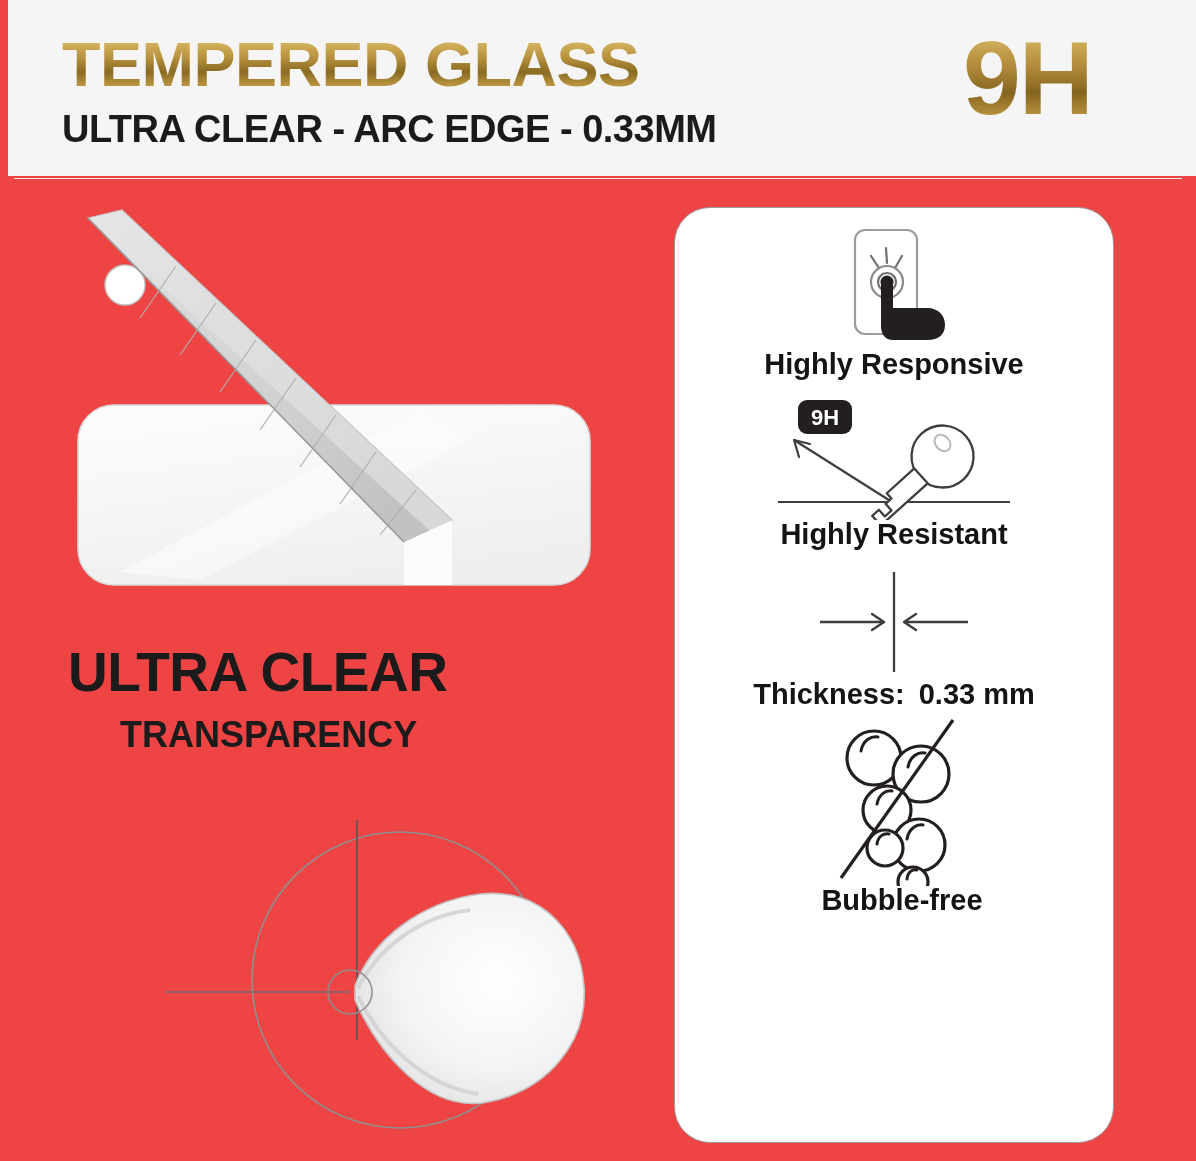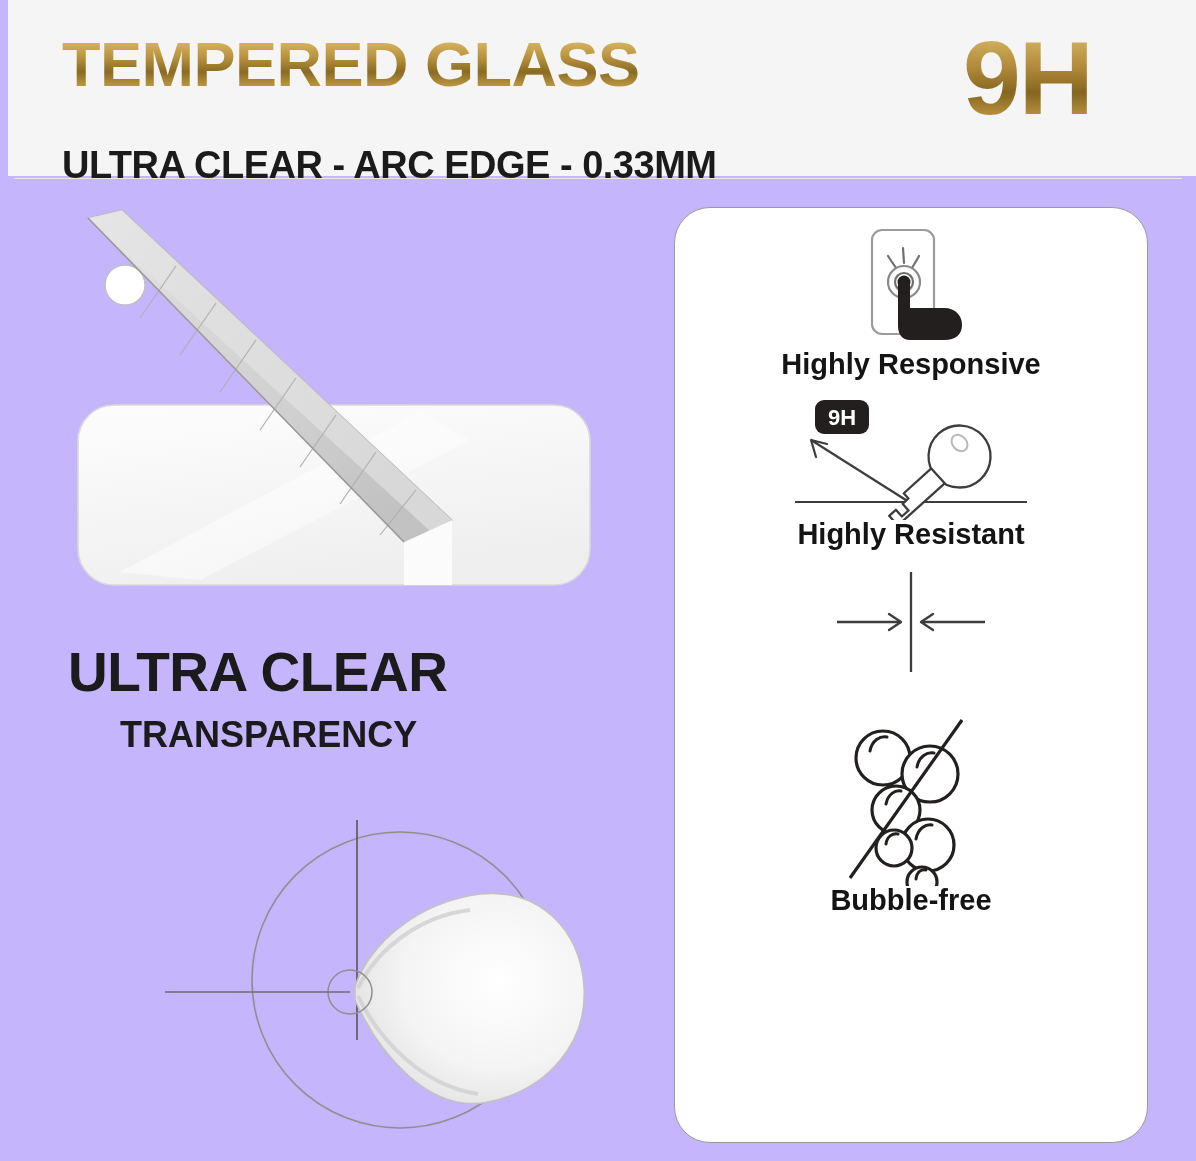--- a/index.html
+++ b/index.html
@@ -7,21 +7,21 @@
     padding: 0;
     background: #ffffff;
   }
   body {
     font-family: "Liberation Sans", sans-serif;
   }
   #page {
     position: relative;
     width: 1196px;
     height: 1161px;
-    background: #c4b5fd;
+    background: #ef4444;
     overflow: hidden;
   }
 
   
   #header-band {
     position: absolute;
     left: 8px;
     top: 0px;
     width: 1188px;
     height: 176px;
@@ -60,21 +60,20 @@
   #brand-subtitle {
     position: absolute;
     left: 62px;
     top: 110px;
     font-size: 38px;
     font-weight: bold;
     letter-spacing: -0.5px;
     color: #1b1b1b;
     line-height: 1;
     white-space: nowrap;
-    margin-top: 36px;
   }
   #hardness-badge {
     position: absolute;
     left: 963px;
     top: 26px;
     font-size: 104px;
     font-weight: bold;
     line-height: 1;
     letter-spacing: -2px;
     background: linear-gradient(180deg,
@@ -122,21 +121,21 @@
     line-height: 1;
     white-space: nowrap;
     text-align: center;
   }
 
   
   #right-panel {
     position: absolute;
     left: 674px;
     top: 207px;
-    width: 474px;
+    width: 440px;
     height: 936px;
     border: 1.5px solid #9a9a9a;
     border-radius: 36px;
     box-sizing: border-box;
     background: #ffffff;
   }
   .feature {
     position: absolute;
     width: 100%;
     text-align: center;
@@ -148,21 +147,21 @@
     line-height: 1;
     white-space: nowrap;
   }
   .feature-icon-wrap {
     display: block;
     margin: 0 auto;
   }
   #feat-responsive { top: 14px; left: 0; }
   #feat-scratch    { top: 188px; left: 0; }
   #feat-thickness  { top: 358px; left: 0; }
-  #feat-bubble     { top: 510px; left: 0; }
+  #feat-bubble     { top: 510px; left: 8px; }
   #feat-transparency { top: 730px; left: 0; }
 
   .thickness-label {
     font-size: 29px;
     font-weight: bold;
     color: #141414;
     white-space: nowrap;
   }
   .thickness-label .tl-value { margin-left: 14px; }
 </style>
@@ -323,20 +322,23 @@
       <svg class="feature-icon-wrap" width="220" height="112" viewBox="0 0 220 112">
 
         <line x1="110" y1="6" x2="110" y2="106" stroke="#3d3d3d" stroke-width="2.3"></line>
 
         <line x1="36" y1="56" x2="100" y2="56" stroke="#3d3d3d" stroke-width="2.3"></line>
         <path d="M 100 56 L 88 48 M 100 56 L 88 64" stroke="#3d3d3d" stroke-width="2.3" fill="none" stroke-linecap="round"></path>
 
         <line x1="184" y1="56" x2="120" y2="56" stroke="#3d3d3d" stroke-width="2.3"></line>
         <path d="M 120 56 L 132 48 M 120 56 L 132 64" stroke="#3d3d3d" stroke-width="2.3" fill="none" stroke-linecap="round"></path>
       </svg>
+      <div class="thickness-label">
+        <span>Thickness:</span><span class="tl-value">0.33 mm</span>
+      </div>
     </div>
 
     <div class="feature" id="feat-bubble">
       <svg class="feature-icon-wrap" width="190" height="168" viewBox="0 0 190 168">
         <g fill="#ffffff" stroke="#231f1e" stroke-width="3.2">
           <circle cx="67" cy="40" r="27"></circle>
           <circle cx="114" cy="56" r="28"></circle>
           <circle cx="80" cy="92" r="24"></circle>
           <circle cx="112" cy="127" r="26"></circle>
           <circle cx="78" cy="130" r="18"></circle>

